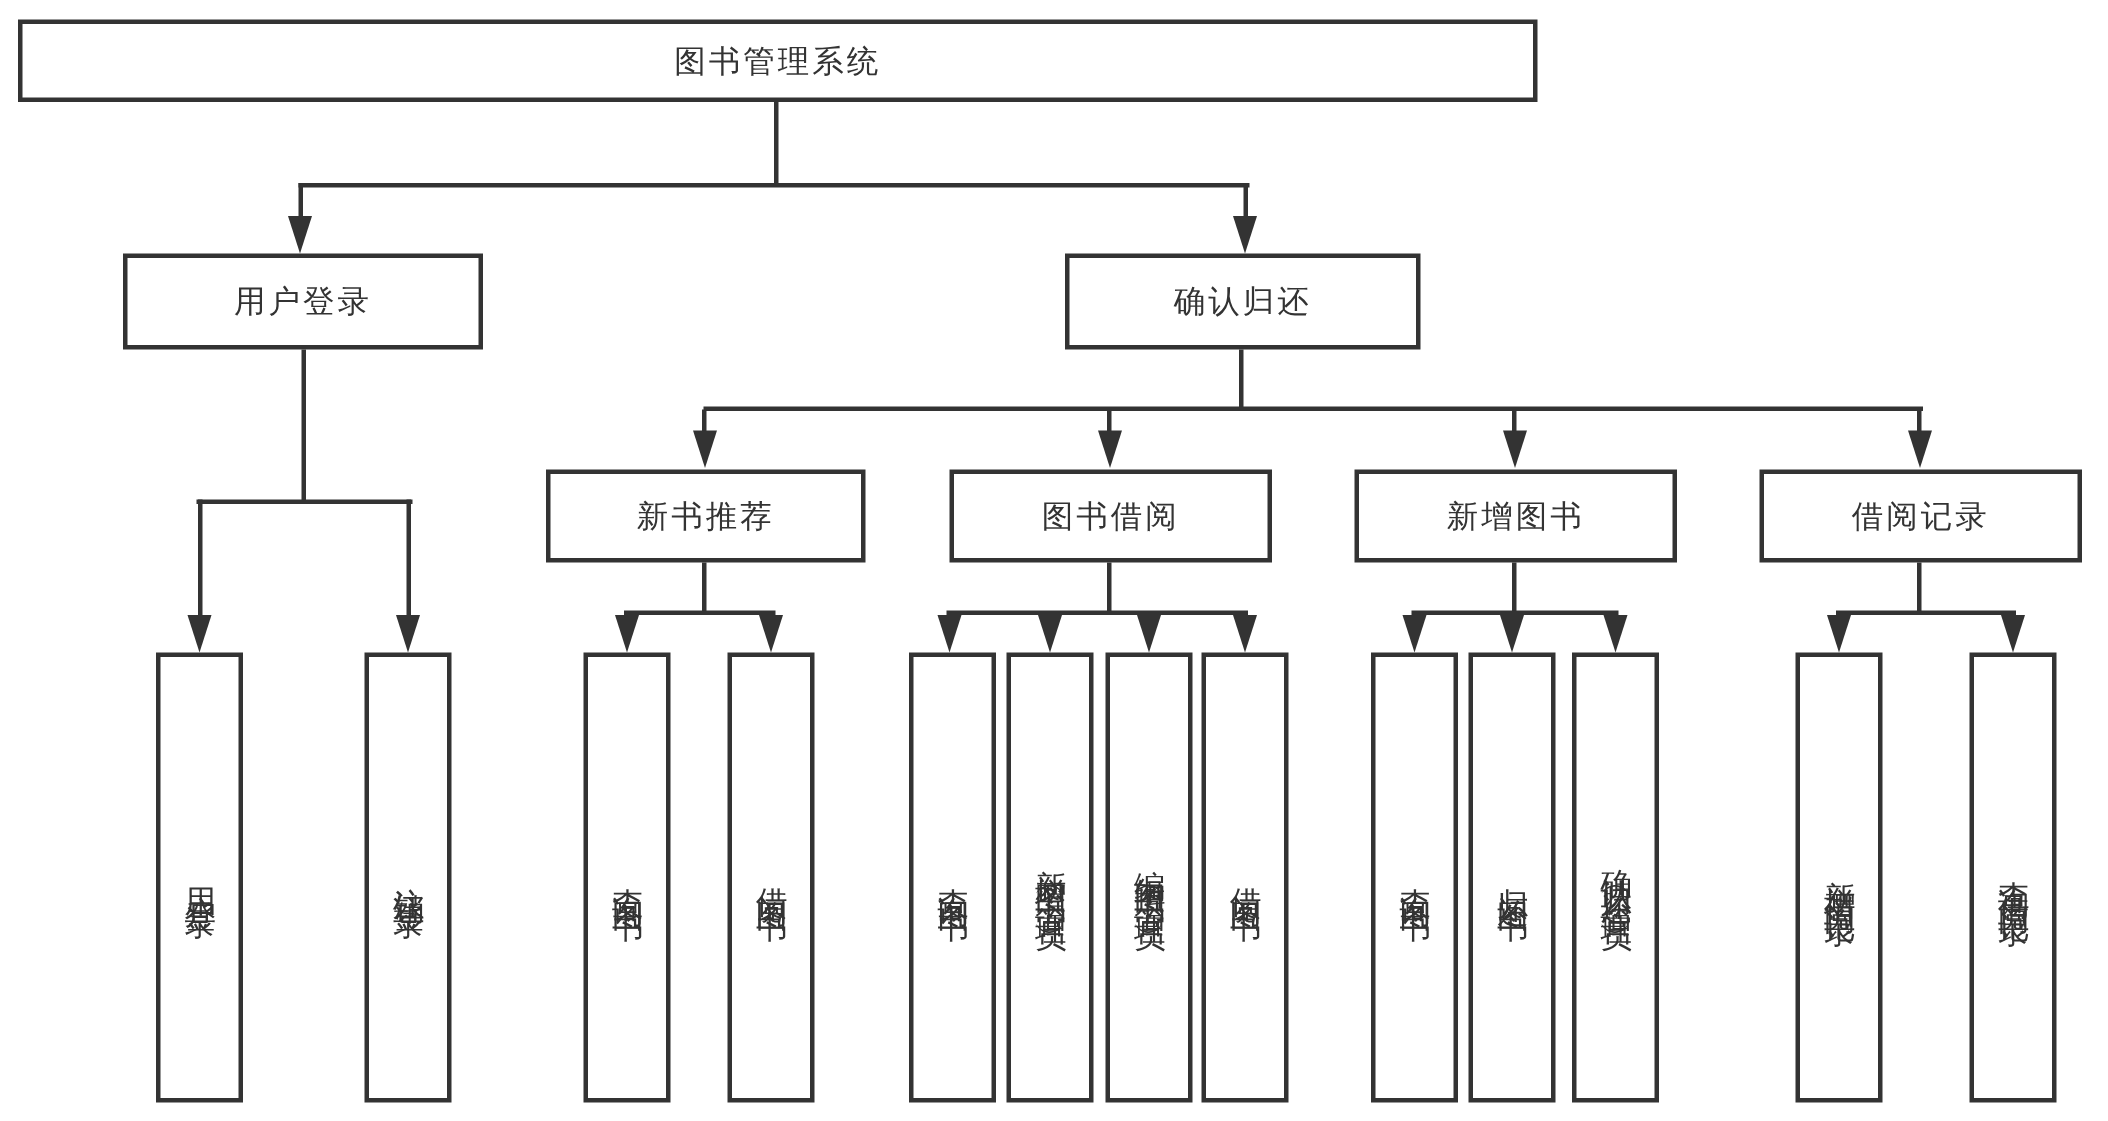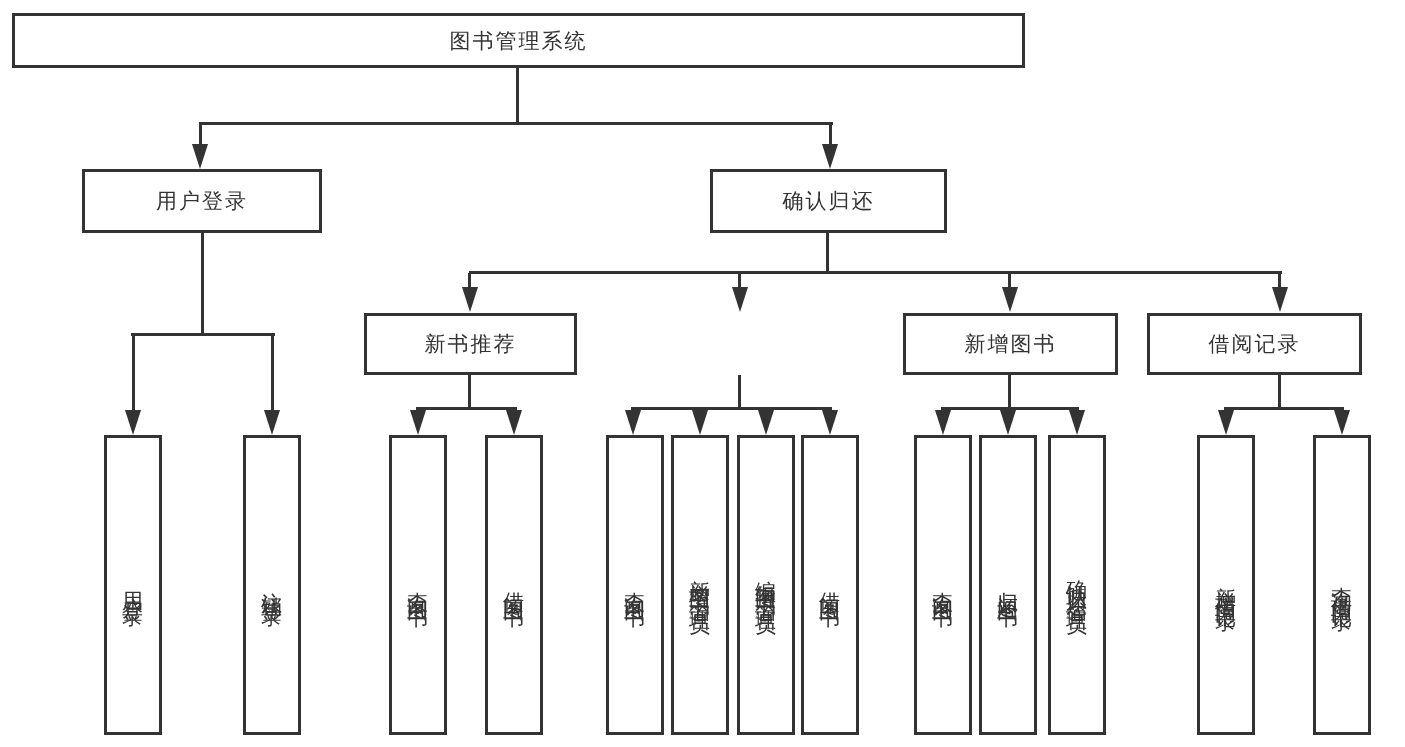--- a/index.html
+++ b/index.html
@@ -34,22 +34,23 @@
 <body>
 
 <div class="stage">
 
   <div class="bx lab" style="left:12px;top:13px;width:1013px;height:55px">图书管理系统</div>
 
   <div class="bx lab" style="left:82px;top:169px;width:240px;height:64px">用户登录</div>
   <div class="bx lab" style="left:710px;top:169px;width:237px;height:64px">确认归还</div>
 
   <div class="bx lab" style="left:364px;top:313px;width:213px;height:62px">新书推荐</div>
+  <div class="bx lab" style="left:633px;top:313px;width:215px;height:62px">图书借阅</div>
   <div class="bx lab" style="left:903px;top:313px;width:215px;height:62px">新增图书</div>
-  <div class="bx lab" style="left:1147px;top:313px;width:215px;height:62px">借阅记录</div>
+  <div class="bx lab" style="left:1173px;top:313px;width:215px;height:62px">借阅记录</div>
 
   <div class="bx leaf" style="left:104px">用户登录</div>
   <div class="bx leaf" style="left:243px">注销登录</div>
   <div class="bx leaf" style="left:389px">查询图书</div>
   <div class="bx leaf" style="left:485px">借阅图书</div>
   <div class="bx leaf" style="left:606px">查询图书</div>
   <div class="bx leaf" style="left:671px">新增图书（管理员）</div>
   <div class="bx leaf" style="left:737px">编辑图书（管理员）</div>
   <div class="bx leaf" style="left:801px">借阅图书</div>
   <div class="bx leaf" style="left:914px">查询图书</div>

